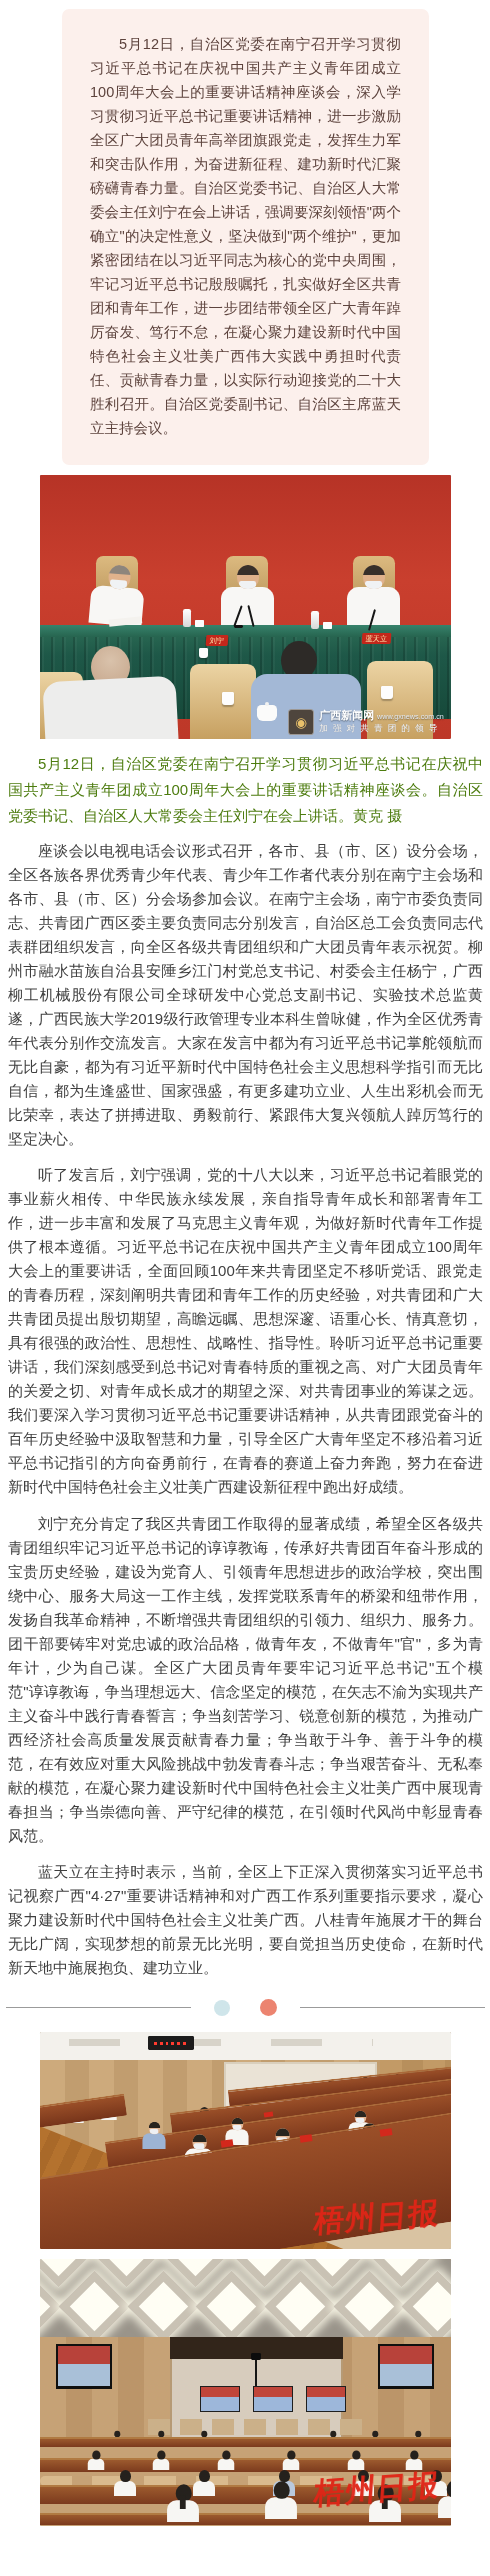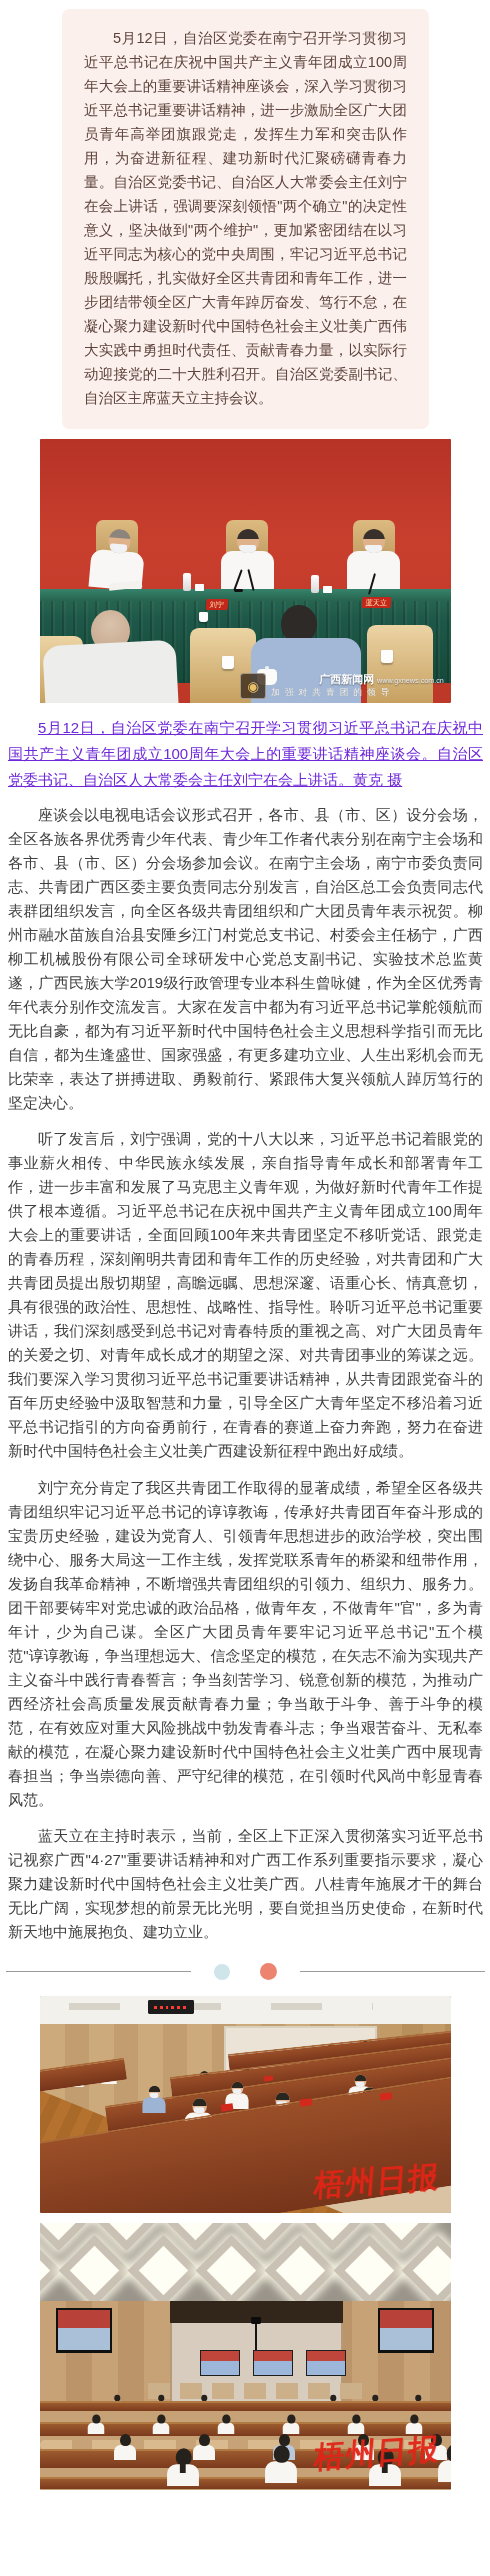--- a/index.html
+++ b/index.html
@@ -1,24 +1,24 @@
 <!DOCTYPE html>
 <html style="font-size:11.6px"><head>
 <meta charset="utf-8">
 <style>
   html,body{margin:0;padding:0;background:#ffffff;}
   body{width:491px;font-family:"Liberation Sans","DejaVu Sans",sans-serif;color:#3f3f3f;}
   .page{position:relative;width:491px;overflow:hidden;padding-bottom:4.3px;}
 
   
   .lead-box{box-sizing:border-box;width:367px;margin:9.4px auto 0;background:#fcf0ec;border-radius:7.2px;padding:16.6px 22px 19.5px;}
-  .lead-box p{margin:0;font-size:14.5px;line-height:24px;color:#5d433d;text-indent:2em;text-align:justify;}
-
-  
-  .caption{margin:11.6px 8px 0;font-size:15px;line-height:26px;color:#6d28d9;text-indent:2em;text-align:justify;text-decoration:underline;}
+  .lead-box p{margin:6px;font-size:14.5px;line-height:24px;color:#5d433d;text-indent:2em;text-align:justify;}
+
+  
+  .caption{margin:11.6px 8px 0;font-size:15px;line-height:26px;color:#4d7c0f;text-indent:2em;text-align:justify;}
   .body-p{margin:12.3px 8px 0;font-size:15px;line-height:24px;color:#3f3f3f;text-indent:2em;text-align:justify;}
   .body-p.first{margin-top:10px;}
 
   
   .photo{position:relative;width:411px;margin:10px auto 0;overflow:hidden;border-radius:1.4px;background:#777;}
   .photo1{height:264px;}
   .photo2{height:217px;margin-top:16px;}
   .photo3{height:267px;margin-top:9.4px;}
   .photo *{box-sizing:border-box;}
 
@@ -43,21 +43,21 @@
   .fg-chair{position:absolute;background:linear-gradient(#ecd4a4,#c69f5f);border-radius:8.7px 8.7px 0 0;z-index:5;}
   .fg-head1{position:absolute;left:51px;top:171px;width:39px;height:42px;background:radial-gradient(circle at 50% 35%,#d9c2ab,#c4a489);border-radius:50%;z-index:6;}
   .fg-body1{position:absolute;left:4.3px;top:204px;width:133px;height:65px;background:#ededec;border-radius:17.3px 17.3px 0 0;transform:rotate(-3deg);z-index:6;}
   .fg-head2{position:absolute;left:241px;top:166px;width:36px;height:39px;background:#2d2a27;border-radius:50%;z-index:6;}
   .fg-body2{position:absolute;left:211px;top:199px;width:110px;height:66px;background:#a3b8d6;border-radius:16px 16px 0 0;z-index:6;}
   .cup{position:absolute;width:11.6px;height:13px;background:#fdfdfd;border-radius:1.4px 1.4px 2.9px 2.9px;box-shadow:0 1.4px 1.4px rgba(0,0,0,.25);z-index:7;}
   .pot{position:absolute;left:217px;top:230px;width:20px;height:16px;background:#fbfbfa;border-radius:4.3px 4.3px 5.8px 5.8px;z-index:7;}
   .pot::before{content:"";position:absolute;top:-3.6px;left:8px;width:4.3px;height:4.3px;background:#f2f2f0;border-radius:50%;}
   .wm1{position:absolute;right:7.2px;bottom:4.3px;display:flex;align-items:center;gap:5px;z-index:9;}
   .wm1-logo{width:26px;height:26px;border-radius:3.6px;background:rgba(56,40,22,.8);border:0.7px solid rgba(255,255,255,.45);display:flex;align-items:center;justify-content:center;color:#e9c16b;font-size:13.7px;}
-  .wm1-l1{color:#fff;font-weight:bold;font-size:11px;text-shadow:0 0.7px 1.4px rgba(0,0,0,.45);white-space:nowrap;margin-left:48px;}
+  .wm1-l1{color:#fff;font-weight:bold;font-size:11px;text-shadow:0 0.7px 1.4px rgba(0,0,0,.45);white-space:nowrap;}
   .wm1-l1 .url{font-weight:normal;font-size:7.2px;color:#e4ebf5;margin-left:2.9px;}
   .wm1-l2{color:rgba(255,255,255,.92);font-size:8.7px;letter-spacing:5px;text-shadow:0 0 0.7px #888;}
 
   
   .mn{position:absolute;display:block;transform-origin:50% 100%;z-index:2;}
   .mn .hd{display:block;position:relative;width:11px;height:12.3px;margin:0 auto;background:#e2b795;border-radius:50% 50% 45% 45%;overflow:hidden;}
   .mn .hd::before{content:"";position:absolute;top:0;left:0;right:0;height:5.8px;background:#29251f;border-radius:50% 50% 0 0;}
   .mn .hd::after{content:"";position:absolute;bottom:0;left:1.4px;right:1.4px;height:5px;background:#eef0f3;border-radius:1.4px;}
   .mn .bd{display:block;width:22px;height:15px;margin:-1.4px auto 0;background:#f7f6f3;border-radius:6.5px 6.5px 0 0;}
   .mn.bl .bd{background:#9db4d4;}

